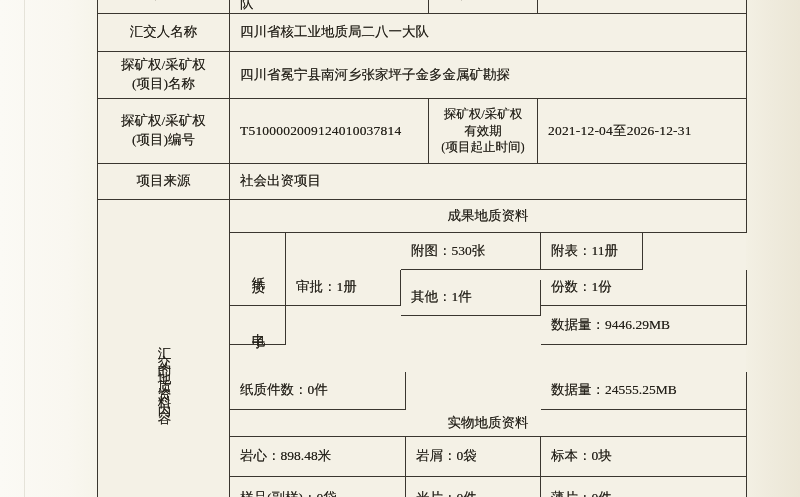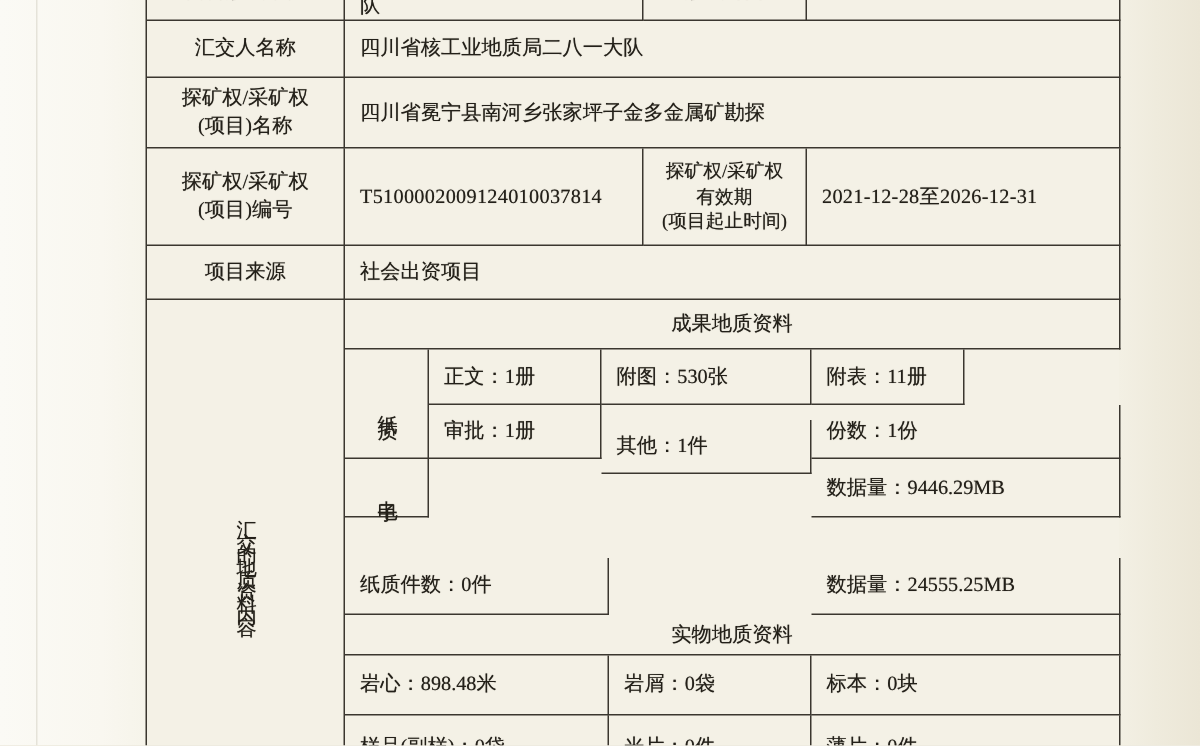--- a/index.html
+++ b/index.html
@@ -58,35 +58,34 @@
     <div class="cell" style="left:0;top:76px;width:132px;height:47px;">探矿权/采矿权
 (项目)名称</div>
     <div class="cell left" style="left:132px;top:76px;width:517px;height:47px;">四川省冕宁县南河乡张家坪子金多金属矿勘探</div>
 
     <div class="cell" style="left:0;top:123px;width:132px;height:65px;">探矿权/采矿权
 (项目)编号</div>
     <div class="cell left num" style="left:132px;top:123px;width:199px;height:65px;">T5100002009124010037814</div>
     <div class="cell small" style="left:331px;top:123px;width:109px;height:65px;">探矿权/采矿权
 有效期
 (项目起止时间)</div>
-    <div class="cell left num" style="left:440px;top:123px;width:209px;height:65px;">2021-12-28至2026-12-31</div>
+    <div class="cell left num" style="left:440px;top:123px;width:209px;height:65px;">2021-12-04至2026-12-31</div>
 
     <div class="cell left" style="left:132px;top:188px;width:517px;height:36px;">社会出资项目</div>
     <div class="cell" style="left:0;top:188px;width:132px;height:36px;">项目来源</div>
 
     <div class="cell" style="left:0;top:224px;width:132px;height:344px;">
       <span class="vert">汇交的地质资料内容</span>
     </div>
 
     <div class="cell" style="left:132px;top:224px;width:517px;height:33px;">成果地质资料</div>
 
     <div class="cell" style="left:132px;top:257px;width:56px;height:73px;">
       <span class="vert2">纸质</span>
     </div>
-    <div class="cell left" style="left:188px;top:257px;width:115px;height:37px;">正文：1册</div>
     <div class="cell left" style="left:303px;top:257px;width:140px;height:37px;">附图：530张</div>
     <div class="cell left" style="left:443px;top:257px;width:102px;height:37px;">附表：11册</div>
 
     <div class="cell left" style="left:188px;top:294px;width:115px;height:36px;">审批：1册</div>
     <div class="cell left" style="left:303px;top:304px;width:140px;height:36px;">其他：1件</div>
     <div class="cell left" style="left:443px;top:294px;width:206px;height:36px;">份数：1份</div>
 
     <div class="cell" style="left:132px;top:330px;width:56px;height:39px;">
       <span class="vert2">电子</span>
     </div>

